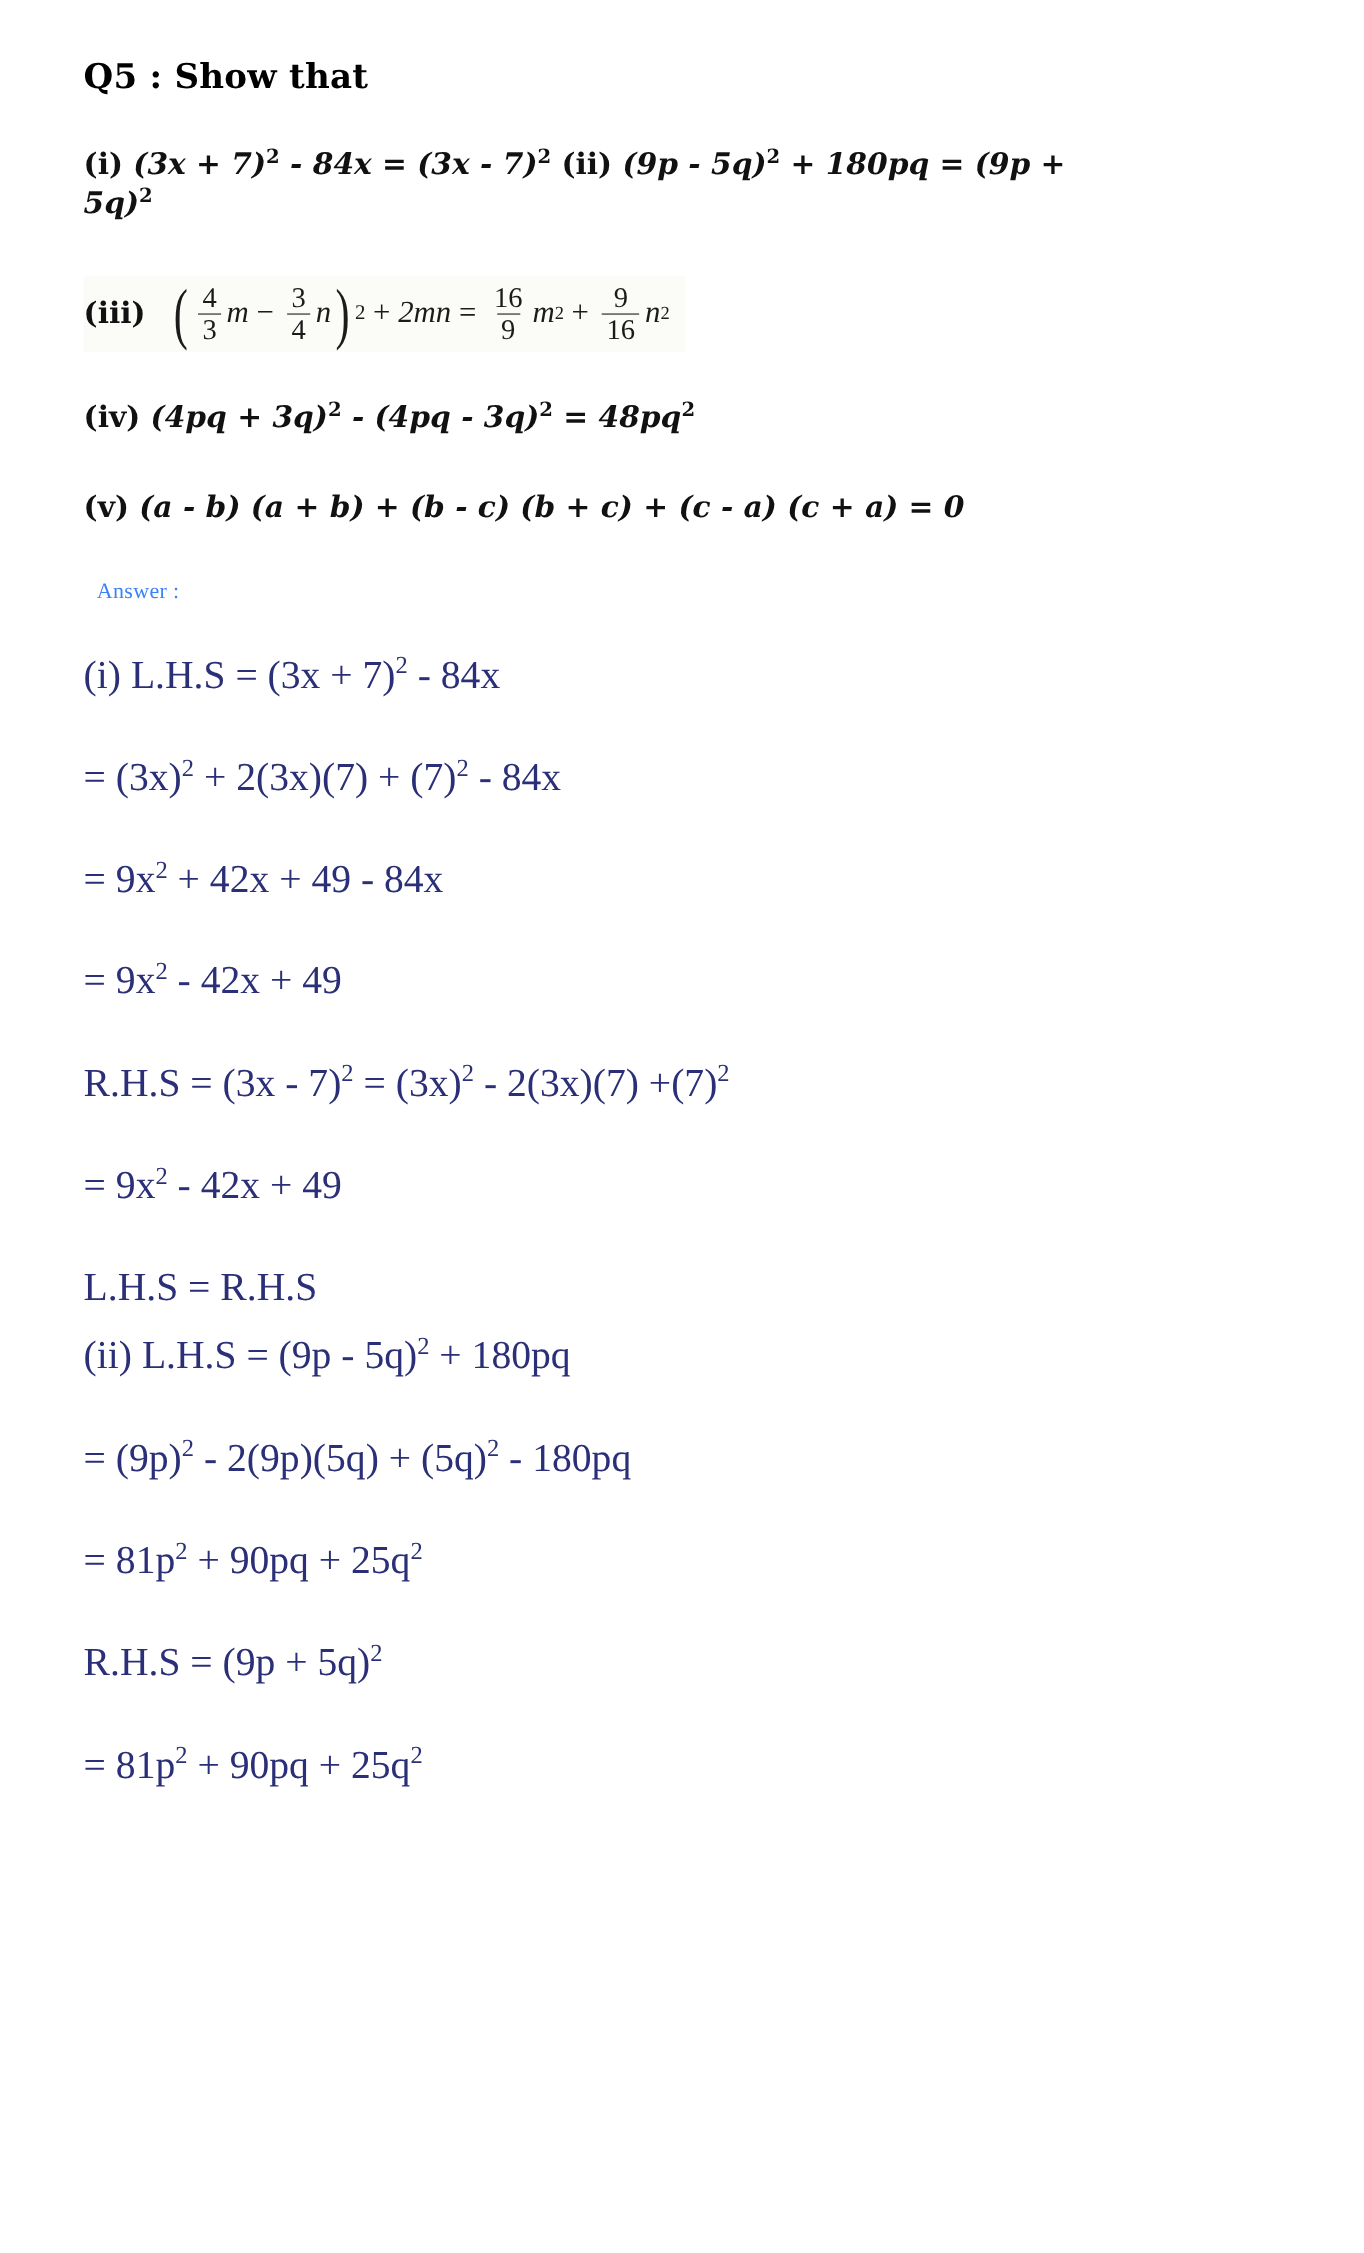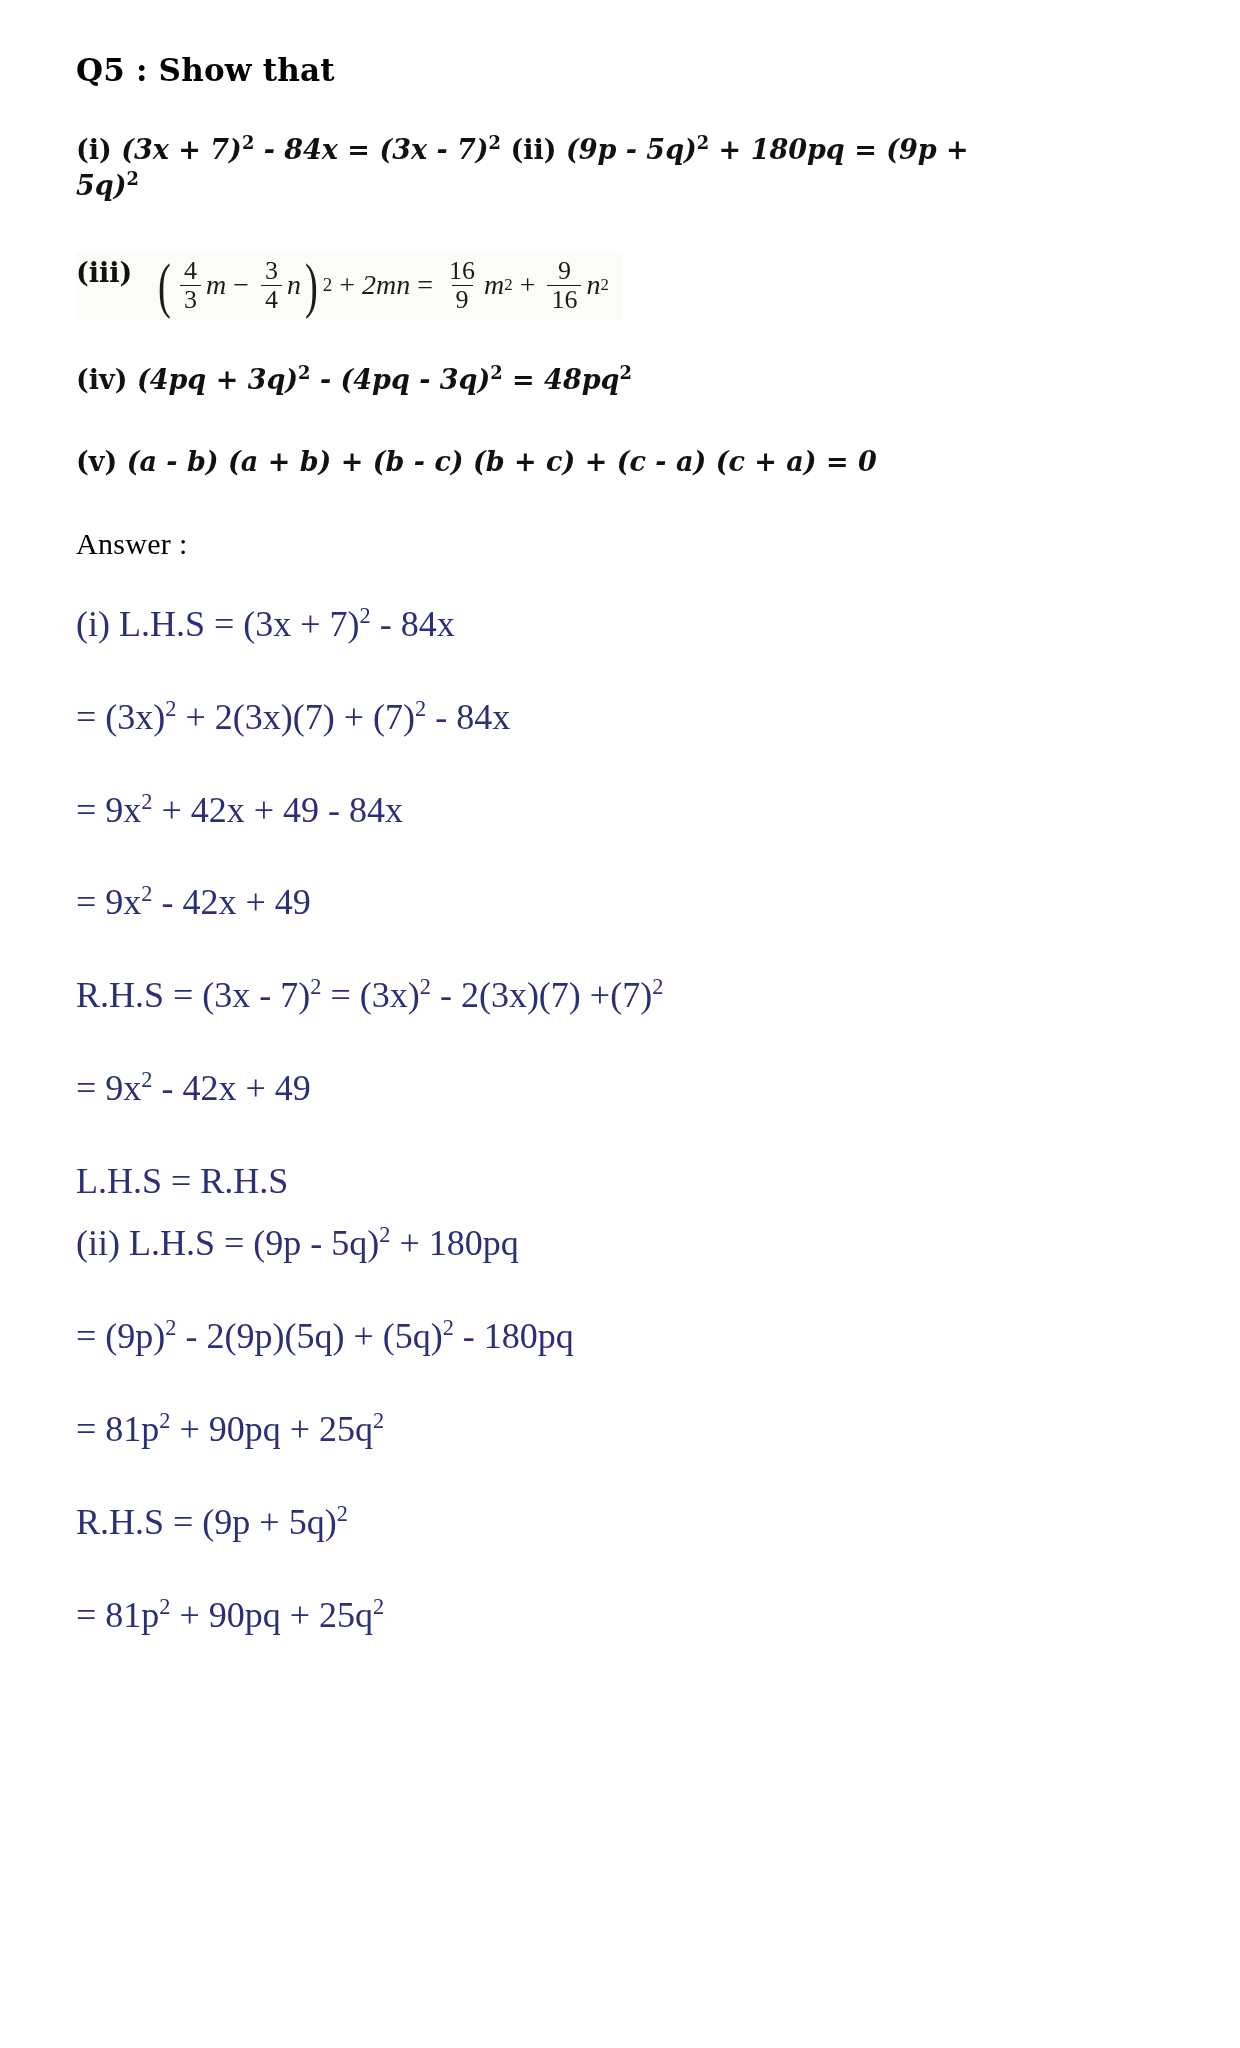--- a/index.html
+++ b/index.html
@@ -31,43 +31,44 @@
   .q-line {
     font-family: "DejaVu Serif", serif;
     font-weight: bold;
     font-size: 27px;
     color: #111111;
     margin: 0 0 46px 0;
     line-height: 1.35;
   }
   .q-line .it { font-style: italic; text-align: right; }
   .ans-label {
-    font-size: 30px;
-    color: #000000;
-    margin: 0 0 40px 0;
+    font-size: 20px;
+    color: #3b82f6;
+    margin: 0 0 40px 12px;
     letter-spacing: 0.3px;
   }
   .step {
     font-size: 36px;
     color: #2b2f77;
     margin: 0 0 46px 0;
     line-height: 1.3;
     white-space: nowrap;
   }
   .step.tight { margin-bottom: 16px; }
   sup {
     font-size: 0.62em;
     vertical-align: super;
     line-height: 0;
   }
   .q-line sup { font-size: 0.66em; }
 
   
   .frac-line {
     display: flex;
+    align-items: center;
     margin: 0 0 42px 0;
     background: #fbfbf8;
     width: fit-content;
     padding: 6px 14px 6px 0;
   }
   .frac-label {
     font-family: "DejaVu Serif", serif;
     font-weight: bold;
     font-size: 27px;
     color: #111111;

